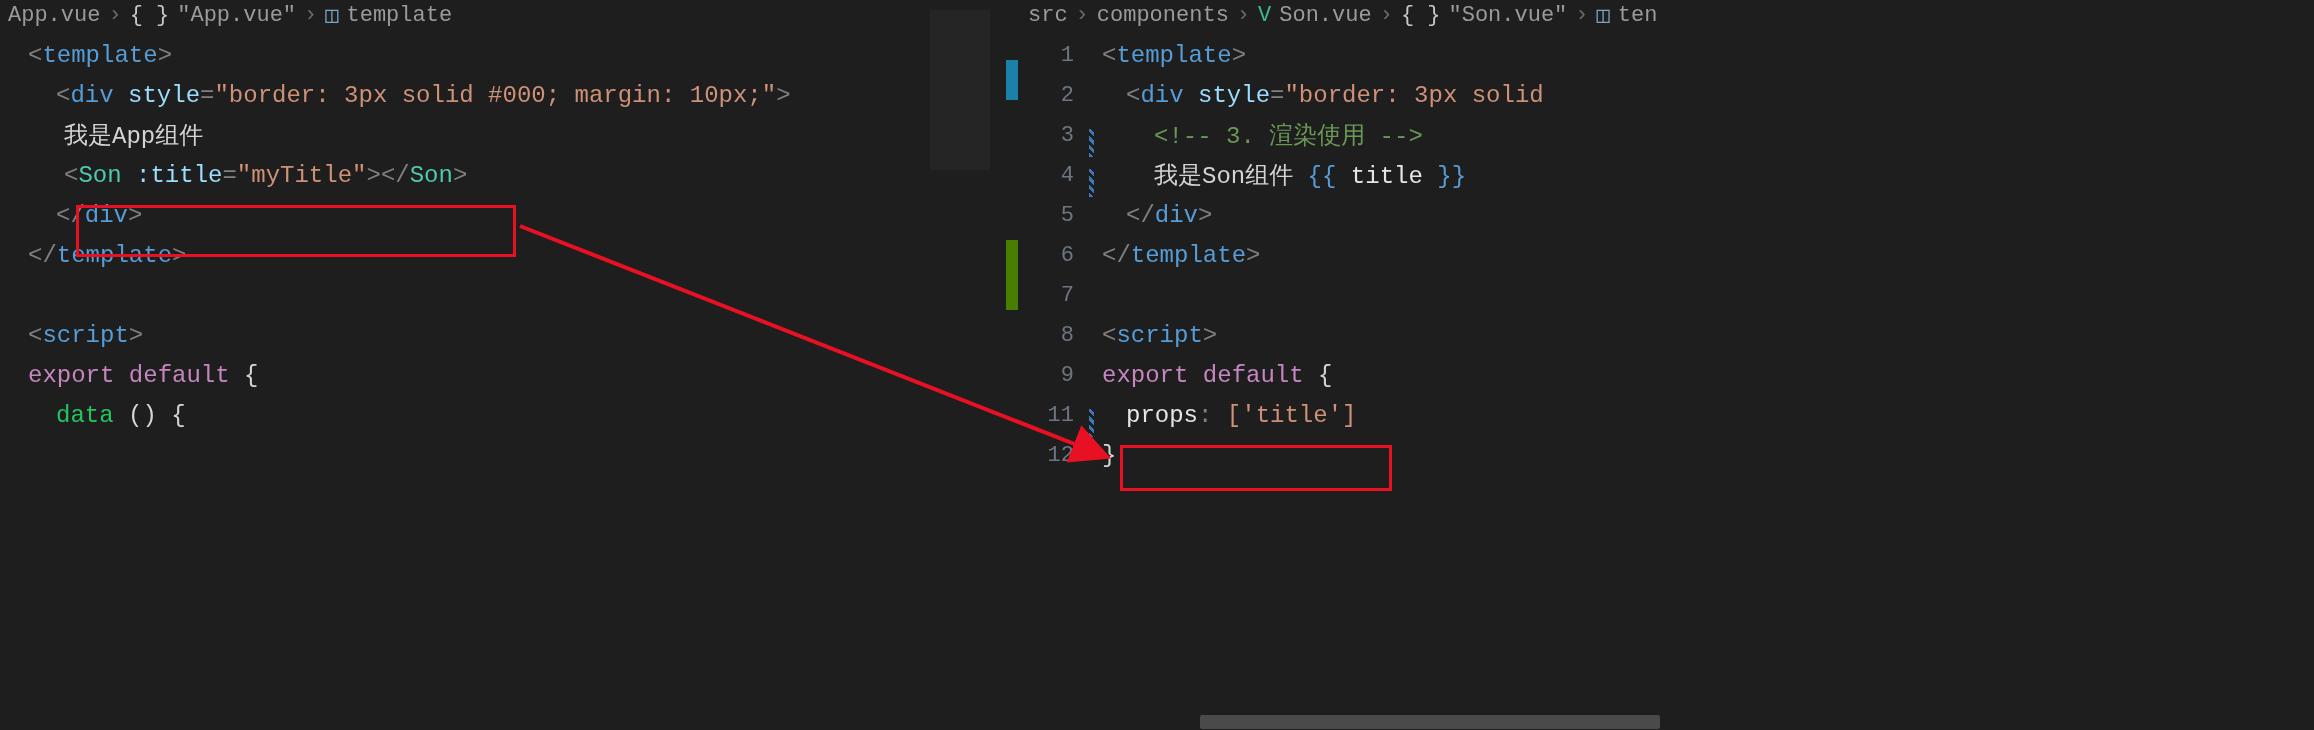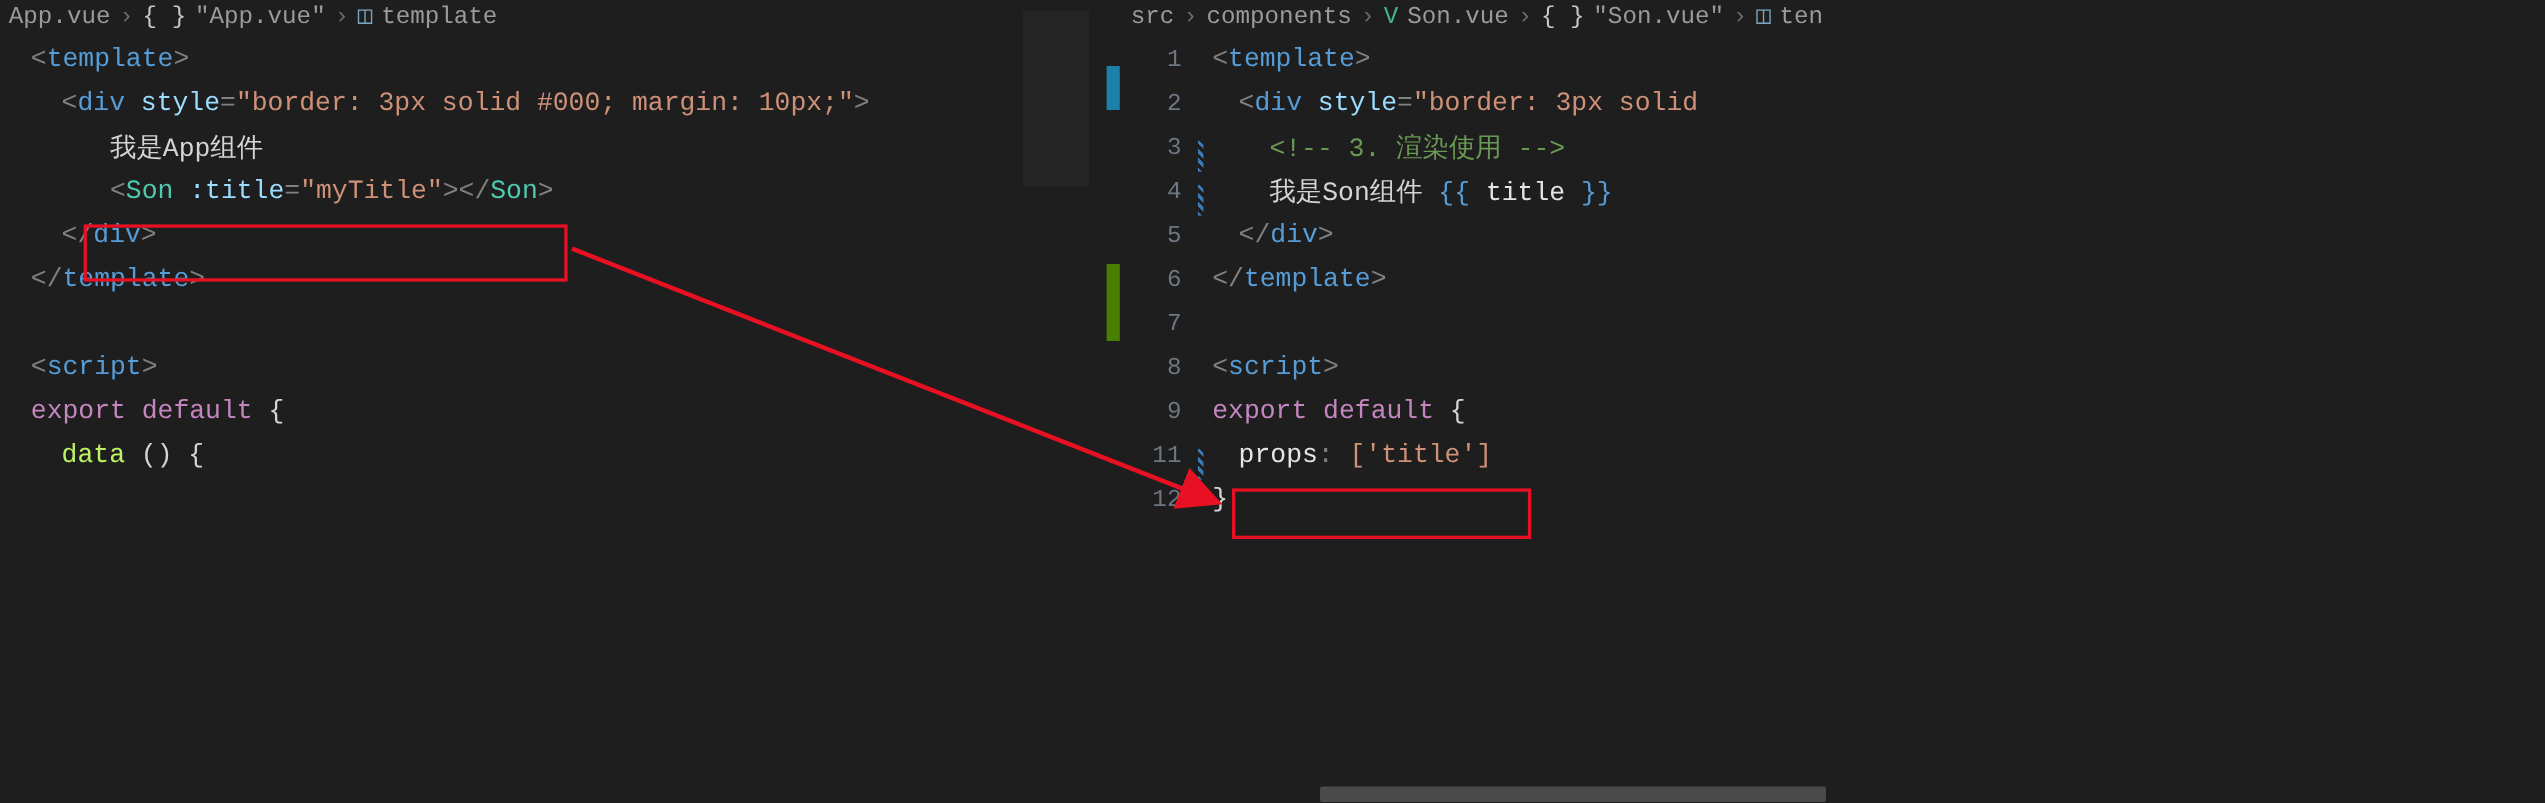--- a/index.html
+++ b/index.html
@@ -88,28 +88,28 @@
 
   
   .t-punc { color: #808080; }
   .t-tag { color: #569cd6; }
   .t-comp { color: #4ec9b0; }
   .t-attr { color: #9cdcfe; }
   .t-str { color: #ce9178; }
   .t-text { color: #d4d4d4; }
   .t-comment { color: #6a9955; margin-top: 27px; }
   .t-keyword { color: #c586c0; }
-  .t-func { color: #bef264; }
+  .t-func { color: #22c55e; }
   .t-ident { color: #e5e5e5; }
   .t-brace { color: #d4d4d4; }
   .t-moustache { color: #569cd6; }
 
   .indent1 { padding-left: 28px; }
   .indent2 { padding-left: 56px; }
-  .indent3 { padding-left: 100px; text-align: center; }
+  .indent3 { padding-left: 64px; text-align: center; }
 
   .overview-ruler {
     position: absolute;
     right: 0; top: 0;
     width: 16px; height: 100%;
     background: #1e1e1e;
   }
   .ov-mark {
     position: absolute; left: 2px; width: 12px; height: 40px;
   }

